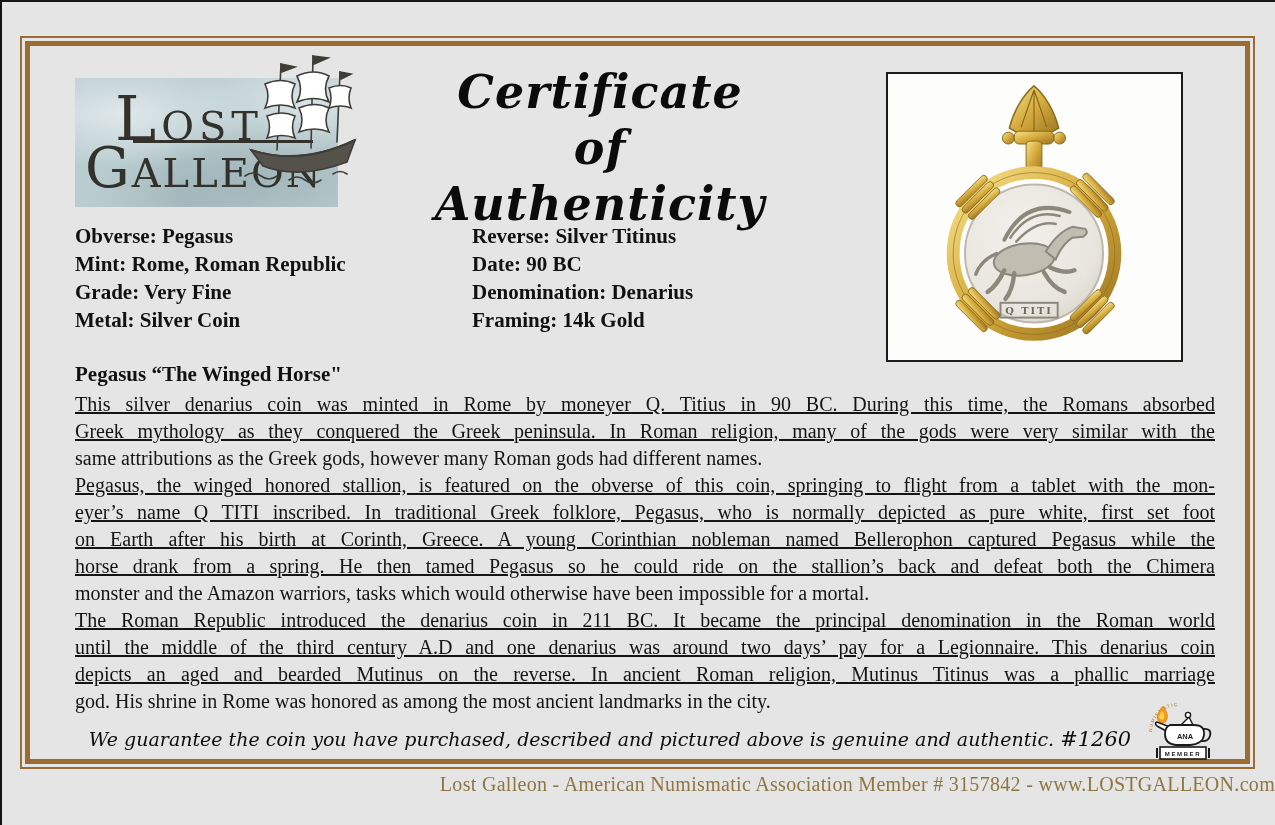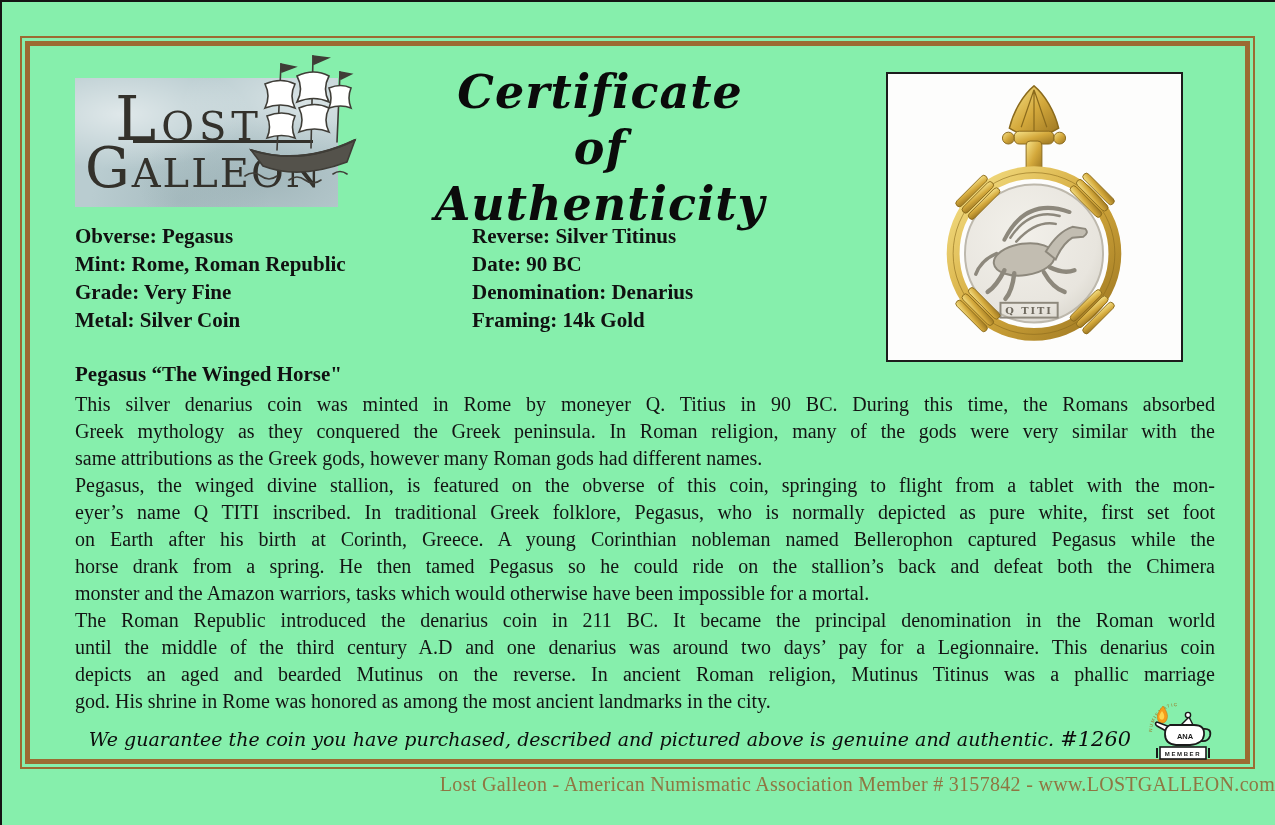--- a/index.html
+++ b/index.html
@@ -1,16 +1,16 @@
 <!DOCTYPE html>
 <html><head>
 <meta charset="utf-8">
 <style>
   html,body{margin:0;padding:0;background:#ffffff;}
-  .page{position:relative;width:1275px;height:825px;background:#86efac;overflow:hidden;
+  .page{position:relative;width:1275px;height:825px;background:#e5e5e5;overflow:hidden;
         font-family:"Liberation Serif", serif;color:#111;}
 
   
   .edge-top{position:absolute;left:0;top:0;width:100%;height:2px;background:#141414;}
   .edge-left{position:absolute;left:0;top:0;width:2px;height:100%;background:#141414;}
 
   
   .frame-outer{position:absolute;left:20px;top:36px;width:1235px;height:733px;
                border:2px solid #9C6B32;box-sizing:border-box;}
   .frame-inner{position:absolute;left:3px;top:3px;right:3px;bottom:3px;
@@ -47,21 +47,21 @@
   .specs{position:absolute;top:222px;font-size:21px;font-weight:bold;line-height:28px;}
   .specs-left{left:75px;}
   .specs-right{left:472px;}
   .spec-row span{font-weight:bold;}
 
   
   .desc-heading{position:absolute;left:75px;top:362px;font-size:21px;font-weight:bold;}
   .body-text{position:absolute;left:75px;top:391px;width:1140px;font-size:20px;
              line-height:27px;color:#141414;}
   .bl{white-space:normal;}
-  .j{text-align:justify;text-align-last:justify;}
+  .j{text-align:justify;text-align-last:justify;text-decoration:underline;}
 
   
   .guarantee{position:absolute;left:75px;top:727px;width:1070px;display:flex;
              justify-content:center;align-items:baseline;gap:6px;
              font-family:"DejaVu Serif", serif;font-style:italic;font-size:19px;color:#0c0c0c;}
   .guarantee .num{font-weight:normal;font-size:21px;}
 
   
   .ana{position:absolute;left:1146px;top:698px;width:74px;height:64px;}
 
@@ -189,21 +189,21 @@
     <div class="spec-row"><span>Date:</span> <span>90 BC</span></div>
     <div class="spec-row"><span>Denomination:</span> <span>Denarius</span></div>
     <div class="spec-row"><span>Framing:</span> <span>14k Gold</span></div>
   </div>
 
   <div class="desc-heading">Pegasus “The Winged Horse"</div>
   <div class="body-text">
     <div class="bl j">This silver denarius coin was minted in Rome by moneyer Q. Titius in 90 BC. During this time, the Romans absorbed</div>
     <div class="bl j">Greek mythology as they conquered the Greek peninsula. In Roman religion, many of the gods were very similar with the</div>
     <div class="bl">same attributions as the Greek gods, however many Roman gods had different names.</div>
-    <div class="bl j">Pegasus, the winged divine stallion, is featured on the obverse of this coin, springing to flight from a tablet with the mon-</div>
+    <div class="bl j">Pegasus, the winged honored stallion, is featured on the obverse of this coin, springing to flight from a tablet with the mon-</div>
     <div class="bl j">eyer’s name Q TITI inscribed. In traditional Greek folklore, Pegasus, who is normally depicted as pure white, first set foot</div>
     <div class="bl j">on Earth after his birth at Corinth, Greece. A young Corinthian nobleman named Bellerophon captured Pegasus while the</div>
     <div class="bl j">horse drank from a spring. He then tamed Pegasus so he could ride on the stallion’s back and defeat both the Chimera</div>
     <div class="bl">monster and the Amazon warriors, tasks which would otherwise have been impossible for a mortal.</div>
     <div class="bl j">The Roman Republic introduced the denarius coin in 211 BC. It became the principal denomination in the Roman world</div>
     <div class="bl j">until the middle of the third century A.D and one denarius was around two days’ pay for a Legionnaire. This denarius coin</div>
     <div class="bl j">depicts an aged and bearded Mutinus on the reverse. In ancient Roman religion, Mutinus Titinus was a phallic marriage</div>
     <div class="bl">god. His shrine in Rome was honored as among the most ancient landmarks in the city.</div>
   </div>
 

